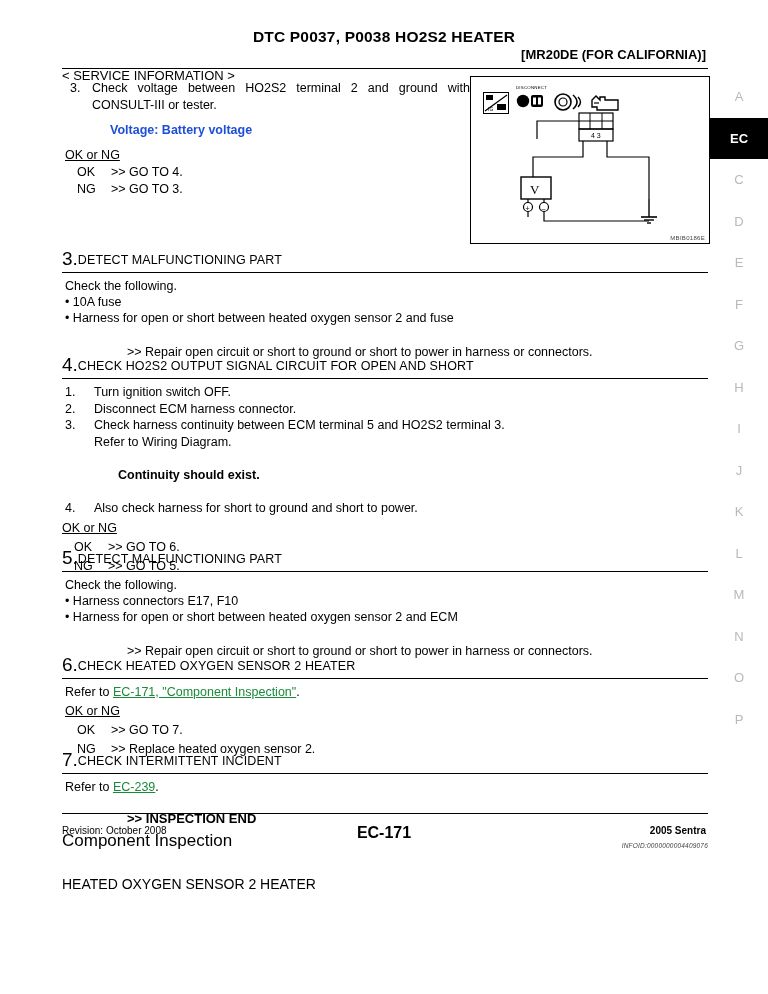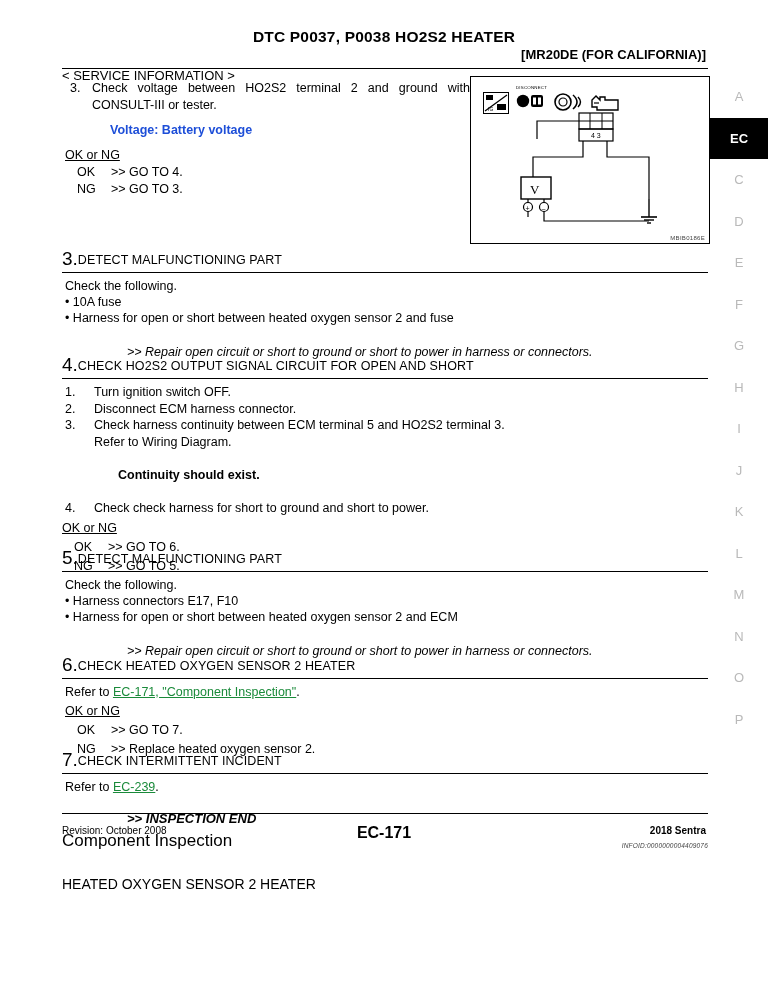--- a/index.html
+++ b/index.html
@@ -199,21 +199,20 @@
     padding-left: 32px;
     line-height: 16.5px;
   }
   .numlist .li .n {
     position: absolute;
     left: 3px;
   }
   .indent-note {
     padding-left: 62px;
     font-size: 12.5px;
-    font-style: italic;
   }
   .blue-bold {
     color: #000000;
     font-weight: bold;
     font-size: 12.5px;
   }
   .link {
     color: #1a8a3a;
     text-decoration: underline;
   }
@@ -420,21 +419,21 @@
         <div class="li">
           <span class="n">3.</span>
           <span>Check harness continuity between ECM terminal 5 and HO2S2 terminal 3.</span>
         </div>
         <div class="li">
           <span>Refer to Wiring Diagram.</span>
         </div>
         <div class="blue-bold" style="padding-left:56px;margin-top:17px;">Continuity should exist.</div>
         <div class="li" style="margin-top:17px;">
           <span class="n">4.</span>
-          <span>Check check harness for short to ground and short to power.</span>
+          <span>Also check harness for short to ground and short to power.</span>
         </div>
         <div style="margin-top:3px;text-decoration:underline;">OK or NG</div>
         <div class="okng-row">
           <span class="k">OK</span><span class="v">&gt;&gt; GO TO 6.</span>
         </div>
         <div class="okng-row">
           <span class="k">NG</span><span class="v">&gt;&gt; GO TO 5.</span>
         </div>
       </div>
     </div>
@@ -490,15 +489,15 @@
         <span class="infoid" style="position:absolute;right:0;bottom:2px;">INFOID:0000000004409076</span>
       </div>
       <div class="subhead" style="margin-top:25px;">HEATED OXYGEN SENSOR 2 HEATER</div>
     </div>
 
   </div>
 
   <div class="footer-rule"></div>
   <div class="footer-left">Revision: October 2008</div>
   <div class="footer-center">EC-171</div>
-  <div class="footer-right">2018 Sentra</div>
+  <div class="footer-right">2005 Sentra</div>
 
 </div>
 
 </body></html>

